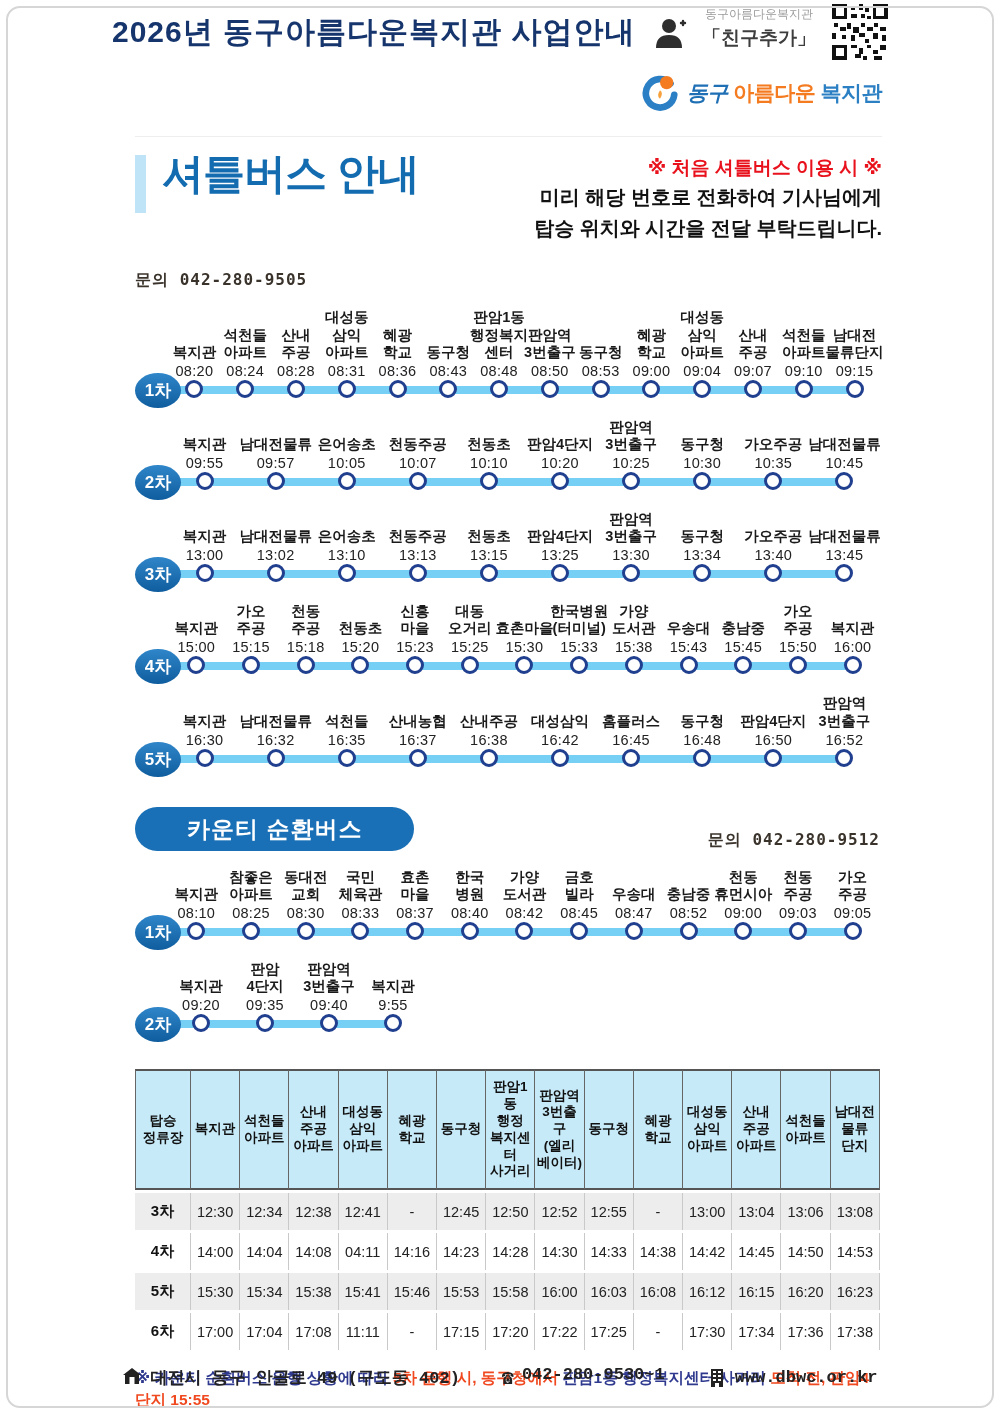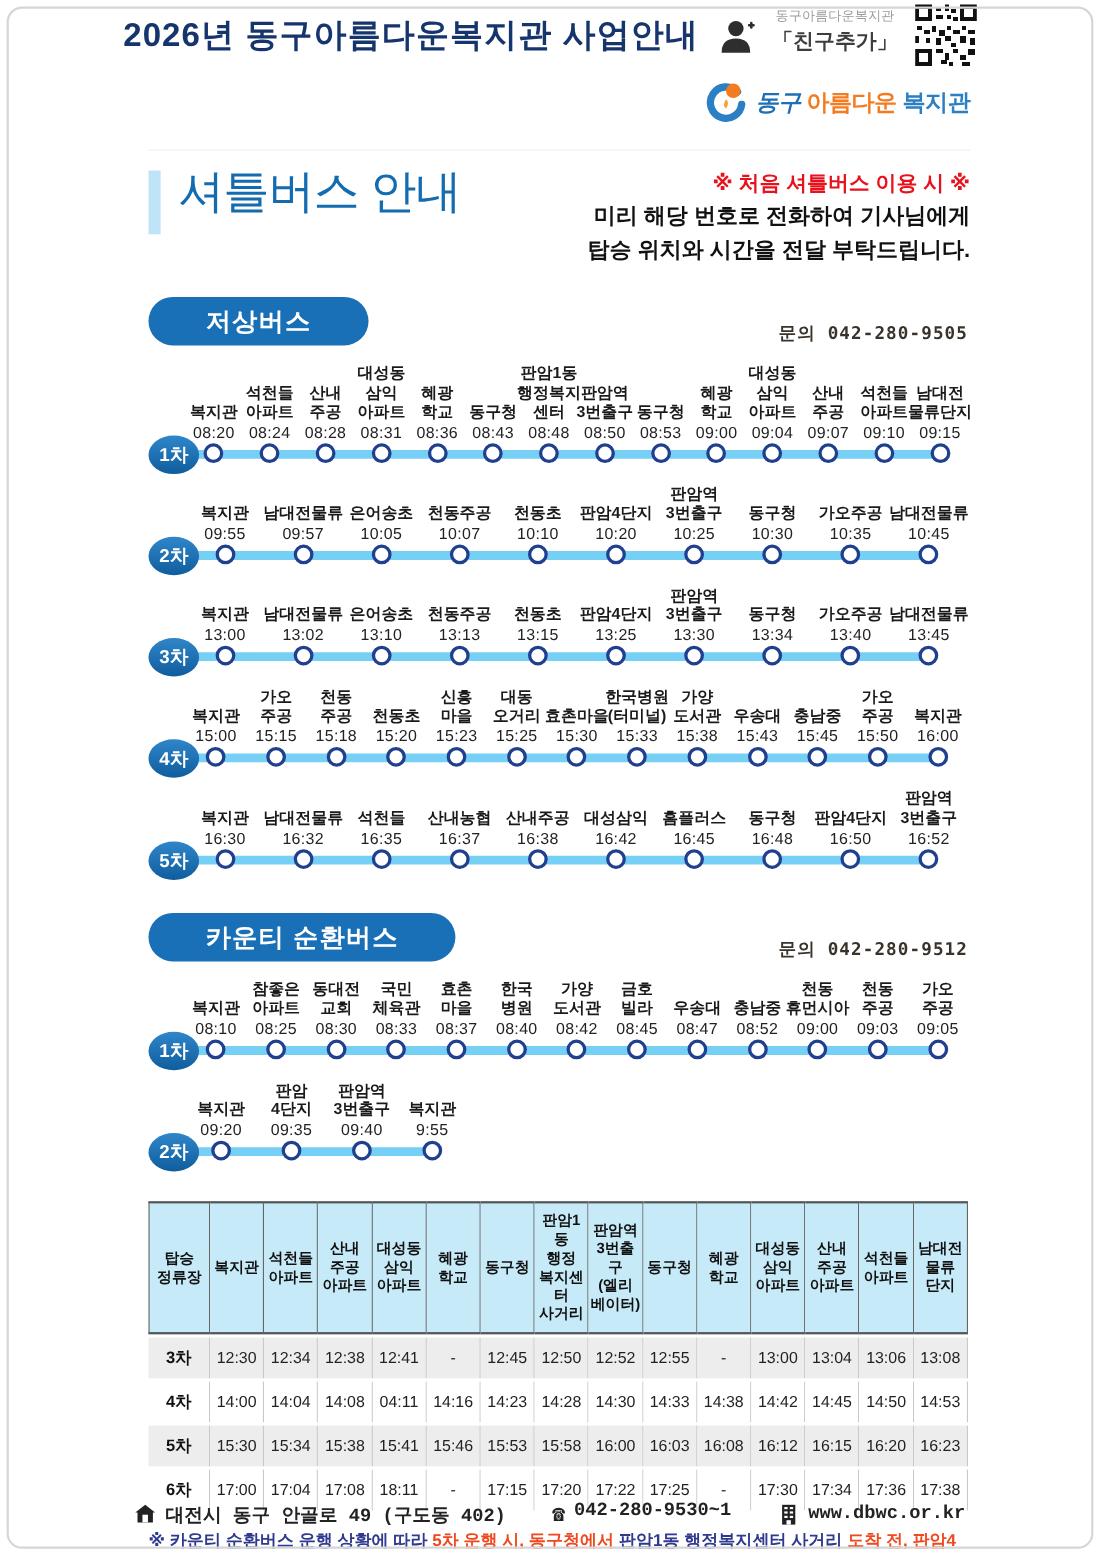--- a/index.html
+++ b/index.html
@@ -19,21 +19,21 @@
   
   .logo-row{display:flex;justify-content:flex-end;align-items:center;gap:8px;margin:14px 118px 0 0;}
   .logo-mark{width:38px;height:38px;}
   .logo-text{font-size:21px;font-weight:800;letter-spacing:-0.5px;}
   .logo-p1{color:#1f6fb5;font-style:italic;} .logo-p2{color:#f47b20;} .logo-p3{color:#2b7fc3;}
 
   
   .hero{display:flex;justify-content:space-between;align-items:flex-start;margin:24px 118px 0 135px;border-top:1px solid #eee;padding-top:14px;}
   .hero-left{display:flex;align-items:flex-start;gap:16px;}
   .accent-bar{width:11px;height:58px;background:#bfe4f8;margin-top:4px;}
-  .hero-title{font-size:42px;font-weight:400;color:#146cb0;letter-spacing:-1px;margin:0;line-height:1.1;}
+  .hero-title{font-size:42px;font-weight:700;color:#146cb0;letter-spacing:-1px;margin:0;line-height:1.1;}
   .hero-notice{text-align:right;line-height:1.55;margin-top:2px;}
   .notice-title{color:#e8111c;font-size:19px;font-weight:800;}
   .notice-line{color:#111;font-size:20px;font-weight:800;}
 
   
   .section-head{display:flex;justify-content:space-between;align-items:flex-end;margin:26px 120px 0 135px;}
   .pill{background:#1a70b6;color:#fff;font-size:23px;font-weight:800;border-radius:24px;height:44px;line-height:44px;padding:0 52px;letter-spacing:1px;}
   .contact{font-size:16px;font-weight:800;color:#3a332b;letter-spacing:1px;font-family:"DejaVu Sans Mono","Liberation Mono",monospace;}
 
   
@@ -143,21 +143,20 @@
     <h2 class="hero-title">셔틀버스 안내</h2>
   </div>
   <div class="hero-notice">
     <div class="notice-title">※ 처음 셔틀버스 이용 시 ※</div>
     <div class="notice-line">미리 해당 번호로 전화하여 기사님에게</div>
     <div class="notice-line">탑승 위치와 시간을 전달 부탁드립니다.</div>
   </div>
 </div>
 
 <div class="section-head">
-  <div class="pill">저상버스</div>
   <div class="contact">문의 042-280-9505</div>
 </div>
 <div class="routes">
   <div class="route">
     <div class="badge">1차</div>
     <div class="track">
       <div class="line" style="right: 3.57143%;"></div>
       <div class="stops">
           <div class="stop">
             <div class="stop-name">복지관</div>
@@ -722,21 +721,21 @@
           <td>16:12</td>
           <td>16:15</td>
           <td>16:20</td>
           <td>16:23</td>
         </tr>
         <tr>
           <td>6차</td>
           <td>17:00</td>
           <td>17:04</td>
           <td>17:08</td>
-          <td>18:11</td>
+          <td>11:11</td>
           <td>-</td>
           <td>17:15</td>
           <td>17:20</td>
           <td>17:22</td>
           <td>17:25</td>
           <td>-</td>
           <td>17:30</td>
           <td>17:34</td>
           <td>17:36</td>
           <td>17:38</td>

